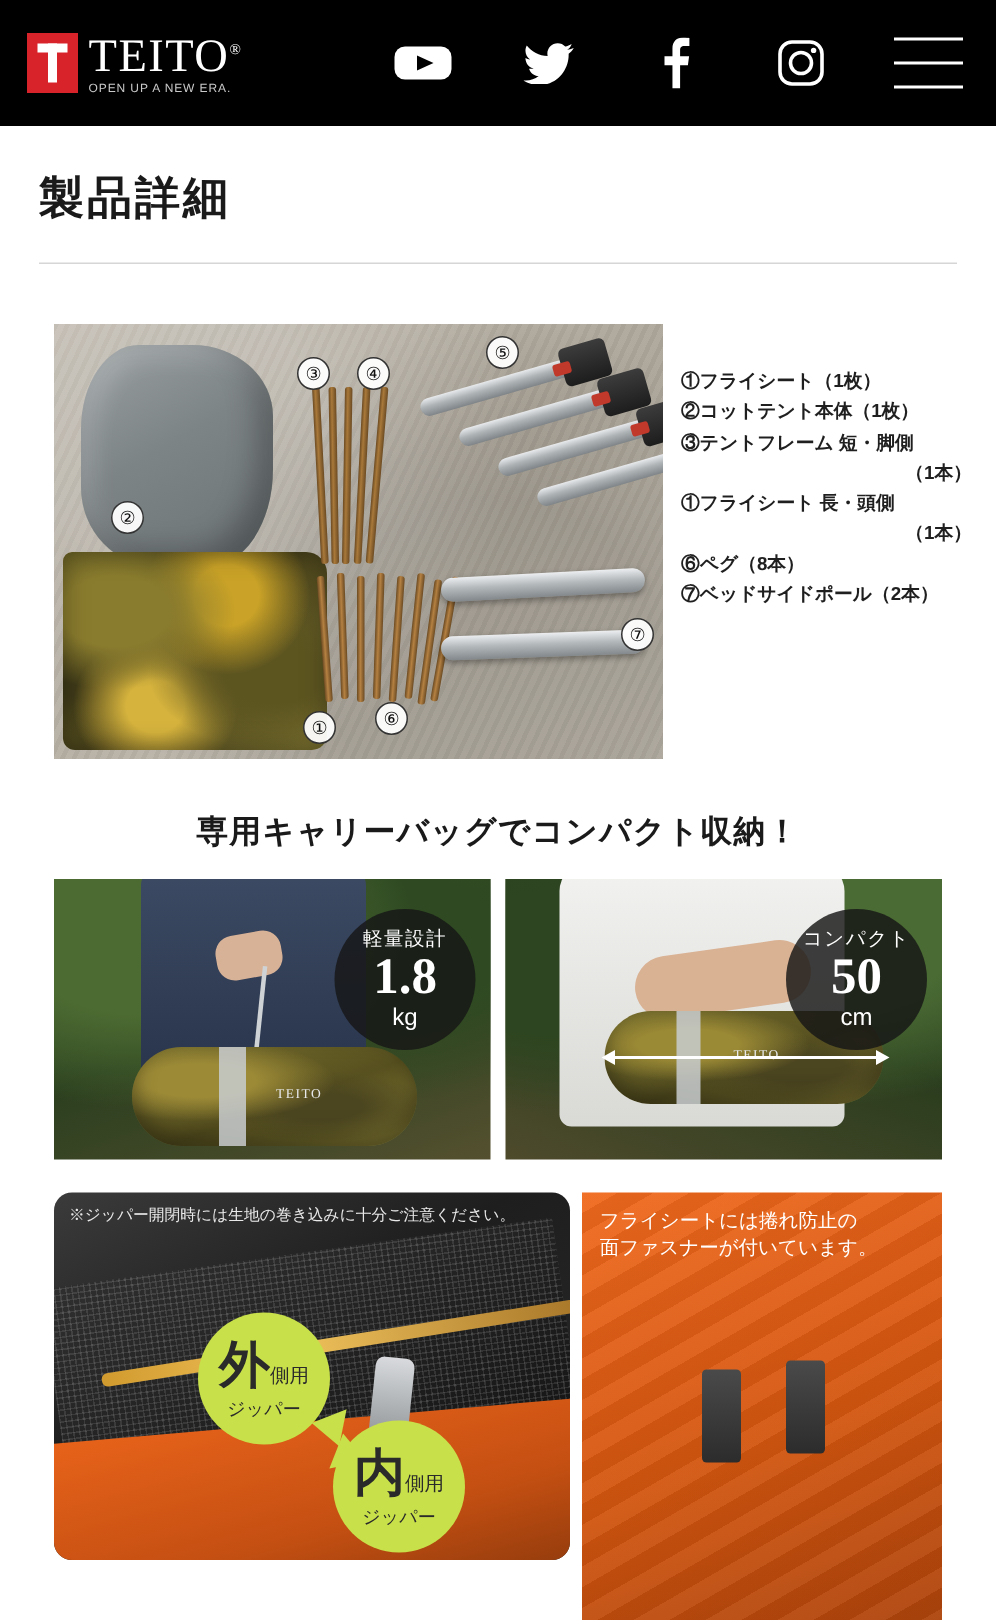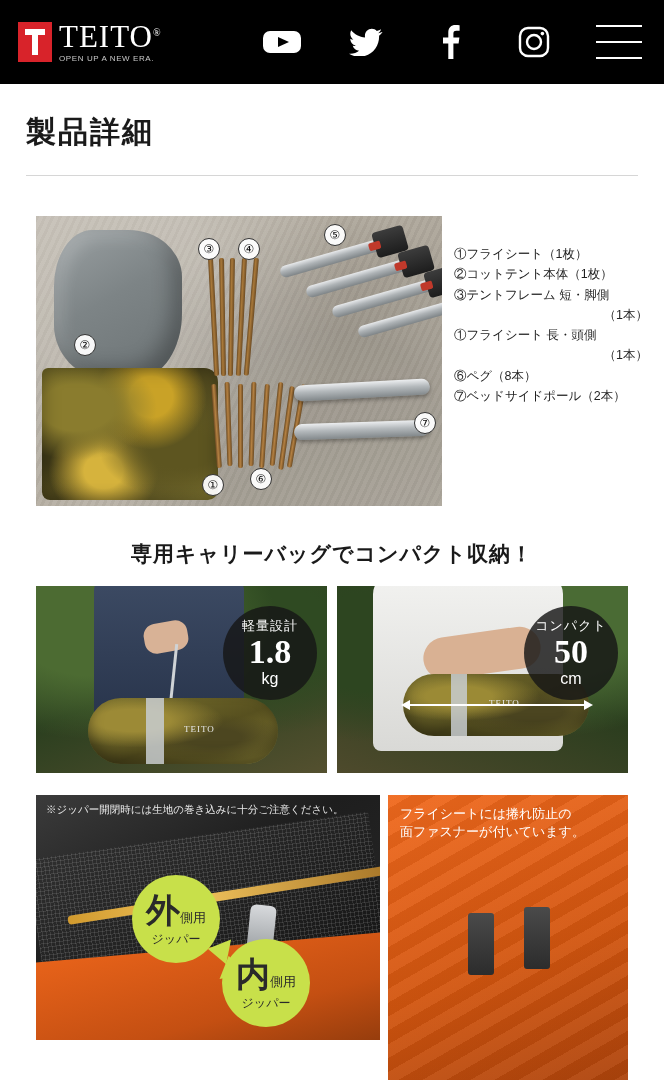--- a/index.html
+++ b/index.html
@@ -269,21 +269,21 @@
 
   
   .parts-list {
     font-size: 12.5px;
     line-height: 1.62;
     color: #1f1f1f;
     padding-top: 28px;
     width: 196px;
     flex: 0 0 auto;
   }
-  .parts-list li { list-style: none; white-space: nowrap; }
+  .parts-list li { list-style: none; white-space: nowrap; font-weight: bold; }
   .parts-list li.indent { text-align: right; padding-right: 2px; }
 
   
   .headline {
     text-align: center;
     font-size: 21px;
     font-weight: bold;
     color: #1a1a1a;
     margin-top: 34px;
     letter-spacing: 1px;
@@ -431,20 +431,21 @@
     display: flex;
     gap: 8px;
     margin: 22px 36px 0 36px;
   }
   .panel-left {
     position: relative;
     width: 358px;
     height: 245px;
     overflow: hidden;
     background: linear-gradient(150deg,#3b3b3b 0%,#1e1e1e 40%,#2b2b2b 100%);
+    border-radius: 12px;
   }
   .mesh {
     position: absolute; left: 0; top: 40px;
     width: 100%; height: 150px;
     background:
       repeating-linear-gradient(0deg, rgba(255,255,255,.10) 0 1px, rgba(0,0,0,0) 1px 4px),
       repeating-linear-gradient(90deg, rgba(255,255,255,.10) 0 1px, rgba(0,0,0,0) 1px 4px),
       linear-gradient(160deg,#2f2f2f,#141414);
     transform: rotate(-8deg);
   }
@@ -486,21 +487,21 @@
     line-height: 1;
   }
   .bubble .big {
     font-size: 34px;
     font-weight: bold;
     font-family: "Liberation Serif", serif;
   }
   .bubble .big small { font-size: 13px; font-weight: normal; }
   .bubble .sub { font-size: 12px; margin-top: 5px; }
   .bub-1 { left: 96px; top: 80px; }
-  .bub-2 { left: 186px; top: 144px; }
+  .bub-2 { left: 186px; top: 152px; }
   .bub-tail {
     position: absolute;
     width: 0; height: 0;
     border-left: 12px solid transparent;
     border-right: 12px solid transparent;
     border-top: 22px solid #c8e04a;
   }
   .tail-1 { left: 176px; top: 142px; transform: rotate(-140deg); }
   .tail-2 { left: 180px; top: 166px; transform: rotate(50deg); }
 

